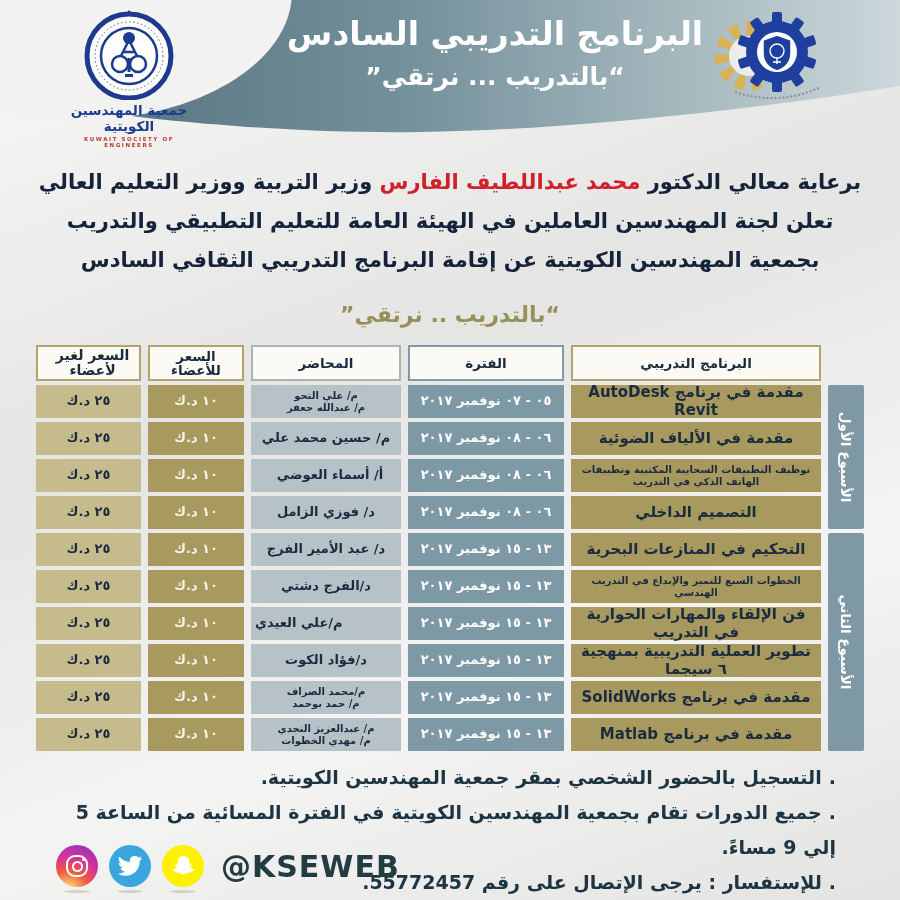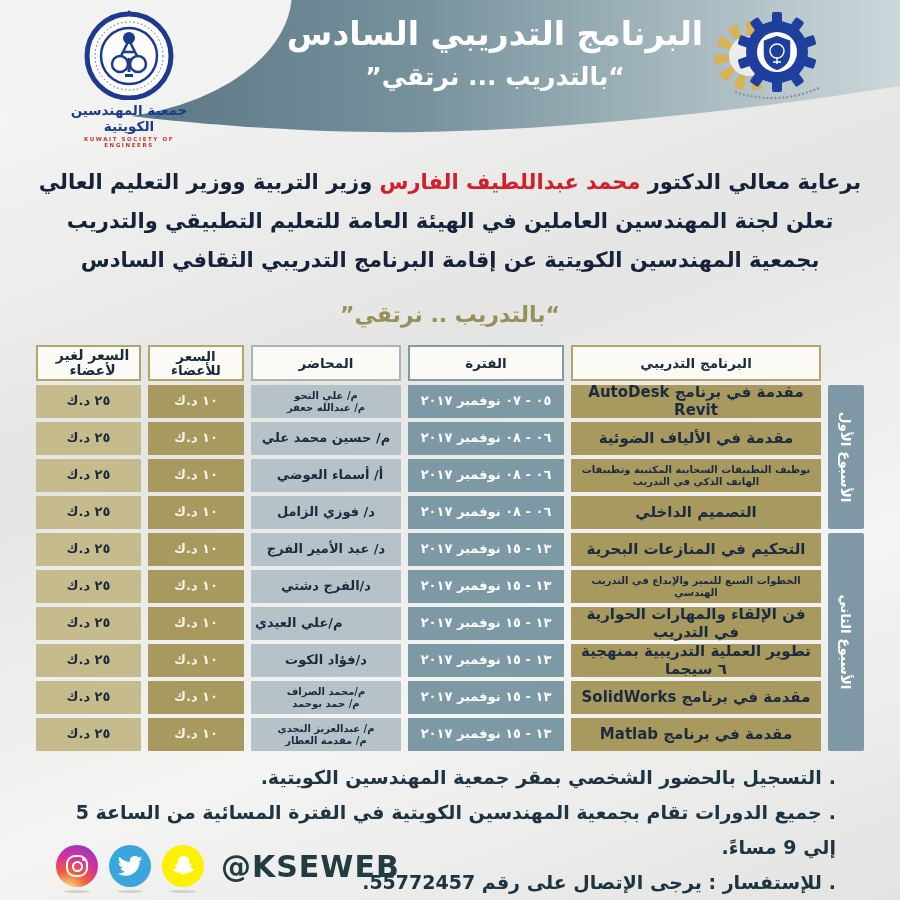--- a/index.html
+++ b/index.html
@@ -217,21 +217,21 @@
         <div class="cell c-lect sm" style="grid-row: 10;">
           <div>م/محمد الصراف</div>
           <div>م/ حمد بوحمد</div>
         </div>
         <div class="cell c-mem" style="grid-row: 10;">١٠ د.ك</div>
         <div class="cell c-non" style="grid-row: 10;">٢٥ د.ك</div>
         <div class="cell c-prog" style="grid-row: 11;">مقدمة في برنامج Matlab</div>
         <div class="cell c-period" style="grid-row: 11;">١٣ - ١٥ نوفمبر ٢٠١٧</div>
         <div class="cell c-lect sm" style="grid-row: 11;">
           <div>م/ عبدالعزيز النجدي</div>
-          <div>م/ مقدمة العطار</div>
+          <div>م/ مهدي الخطوات</div>
         </div>
         <div class="cell c-mem" style="grid-row: 11;">١٠ د.ك</div>
         <div class="cell c-non" style="grid-row: 11;">٢٥ د.ك</div>
       </div>
   </div>
 
   <div class="notes">
     <div><span class="bdot">.</span><span>التسجيل بالحضور الشخصي بمقر جمعية المهندسين الكويتية.</span></div>
     <div><span class="bdot">.</span><span>جميع الدورات تقام بجمعية المهندسين الكويتية في الفترة المسائية من الساعة 5 إلي 9 مساءً.</span></div>
     <div><span class="bdot">.</span><span>للإستفسار : يرجى الإتصال على رقم 55772457.</span></div>

